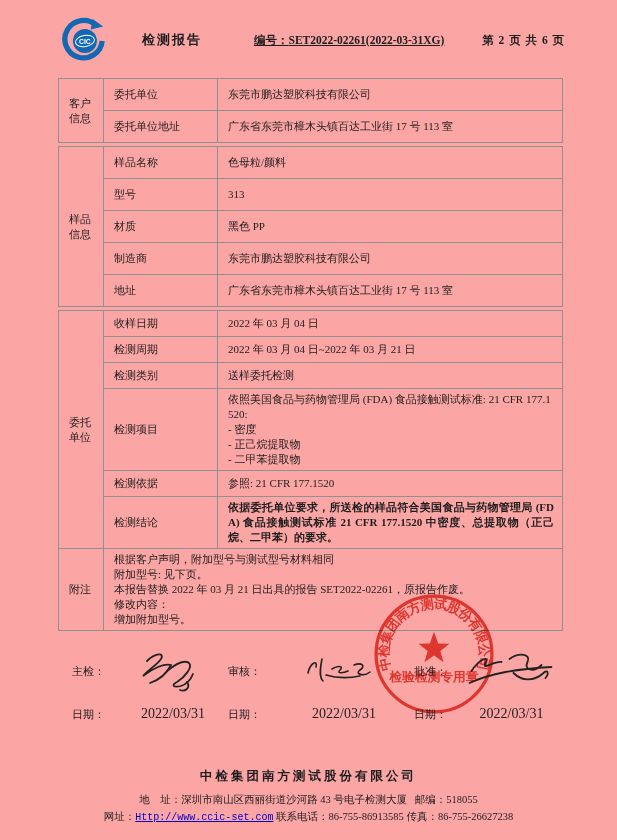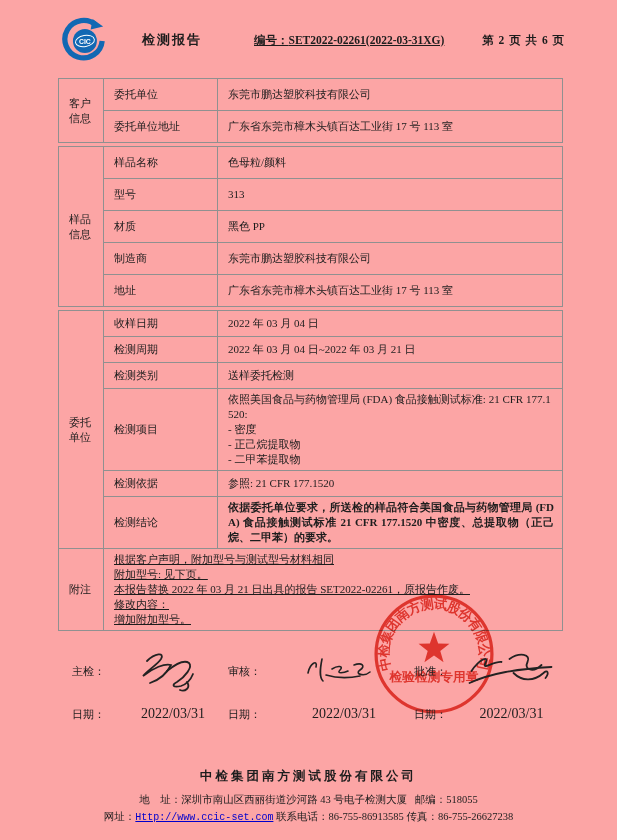--- a/index.html
+++ b/index.html
@@ -24,21 +24,21 @@
   table.sec { border-collapse:collapse; width:100%; table-layout:fixed; margin-bottom:3px; }
   table.sec td { border:1px solid #909090; padding:3px 8px 3px 10px;
                  vertical-align:middle; font-size:11px; line-height:15px;
                  word-break:break-all; }
   td.grp { text-align:left; padding:3px 6px; line-height:22px; }
   tr.h32 > td { height:32px; }
   tr.h26 > td { height:26px; }
   .pre { white-space:pre-line; }
   td.proj-val { line-height:19.5px; padding-top:5px; padding-bottom:5px; }
   td.concl-val { line-height:15.5px; text-align:justify; padding-top:5px; padding-bottom:5px;font-weight:bold; }
-  td.notes-val { white-space:pre-line; line-height:22.5px; padding-top:5px; padding-bottom:6px;text-decoration:underline; }
+  td.notes-val { white-space:pre-line; line-height:22.5px; padding-top:5px; padding-bottom:6px; }
 
   
   .stamp { position:absolute; left:371px; top:591px; width:126px; height:126px;
            opacity:.88; mix-blend-mode:multiply; pointer-events:none; }
 
   
   .sign-block { position:absolute; left:58px; top:646px; width:505px; }
   .sig-grid { display:grid; grid-template-columns:46px 110px 46px 140px 46px 1fr;
               align-items:center; padding-left:14px; }
   .sig-grid.rolerow { height:50px; }

